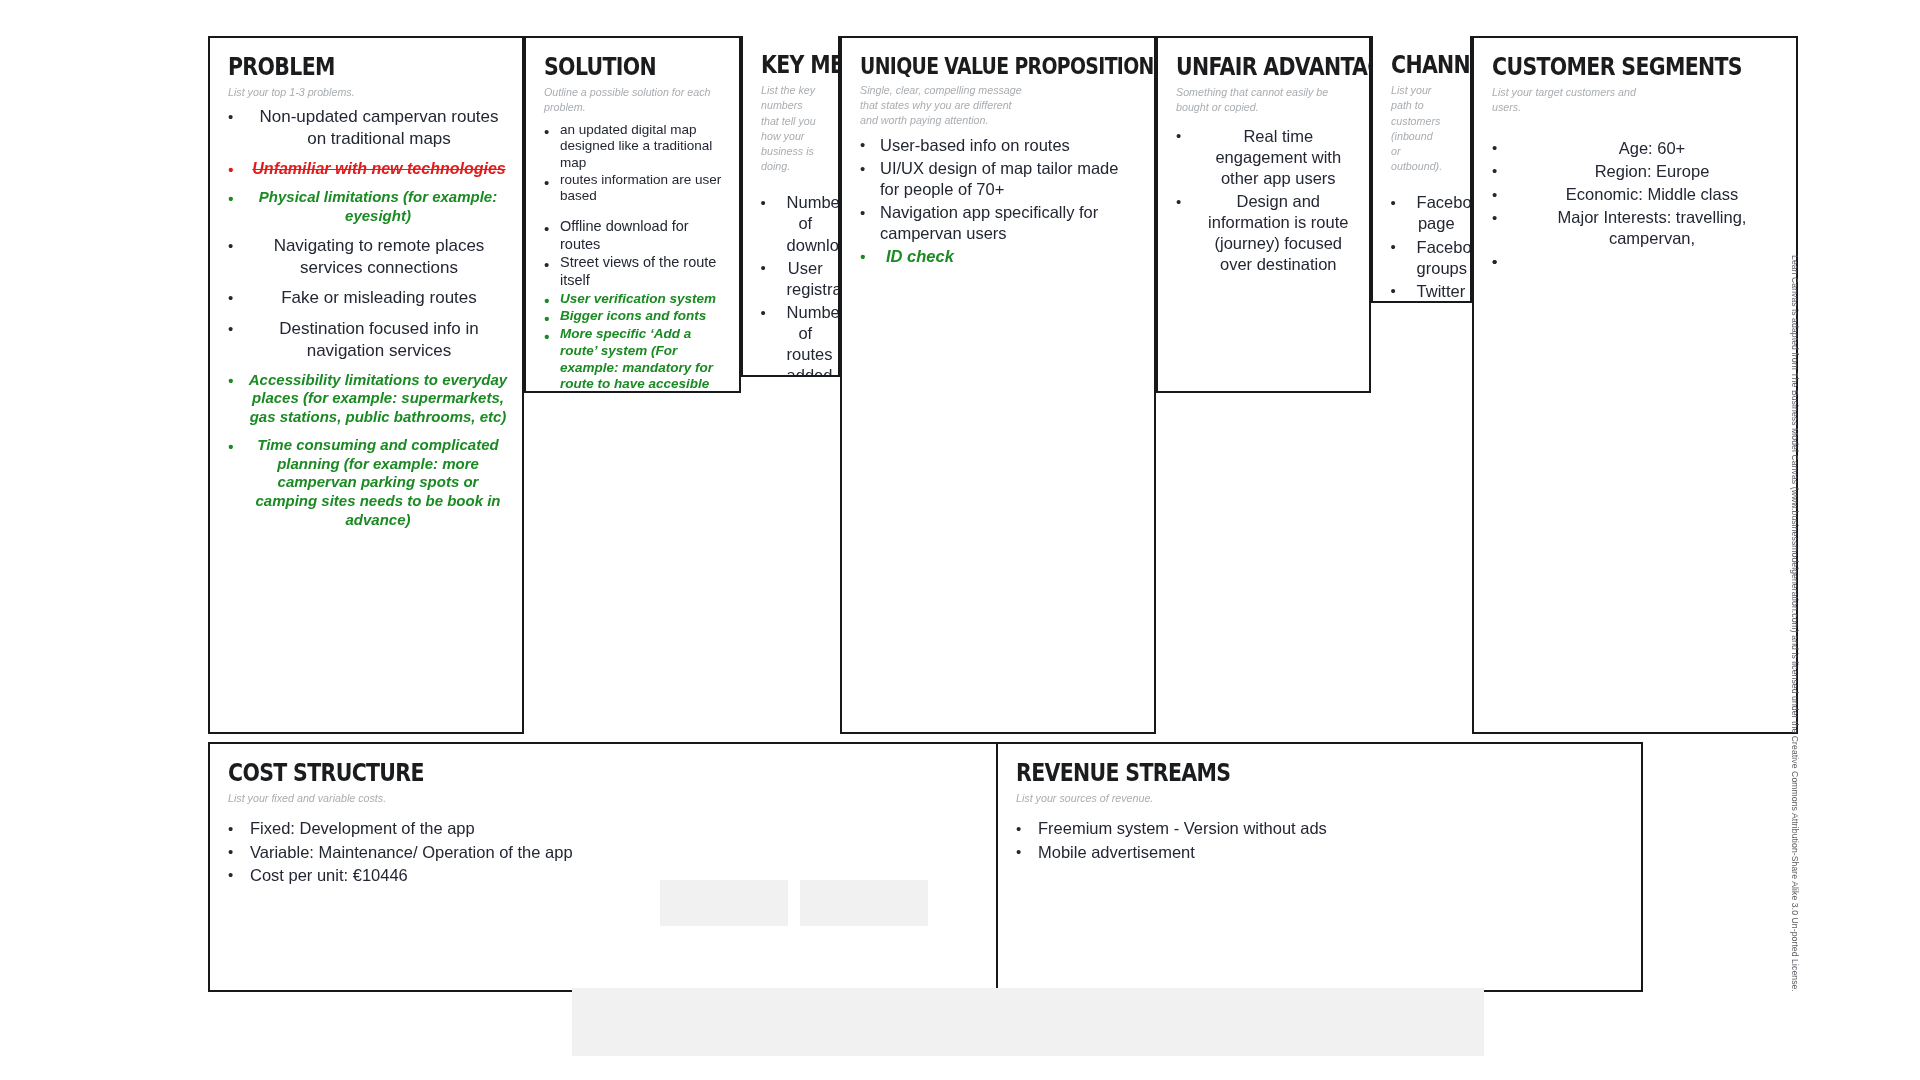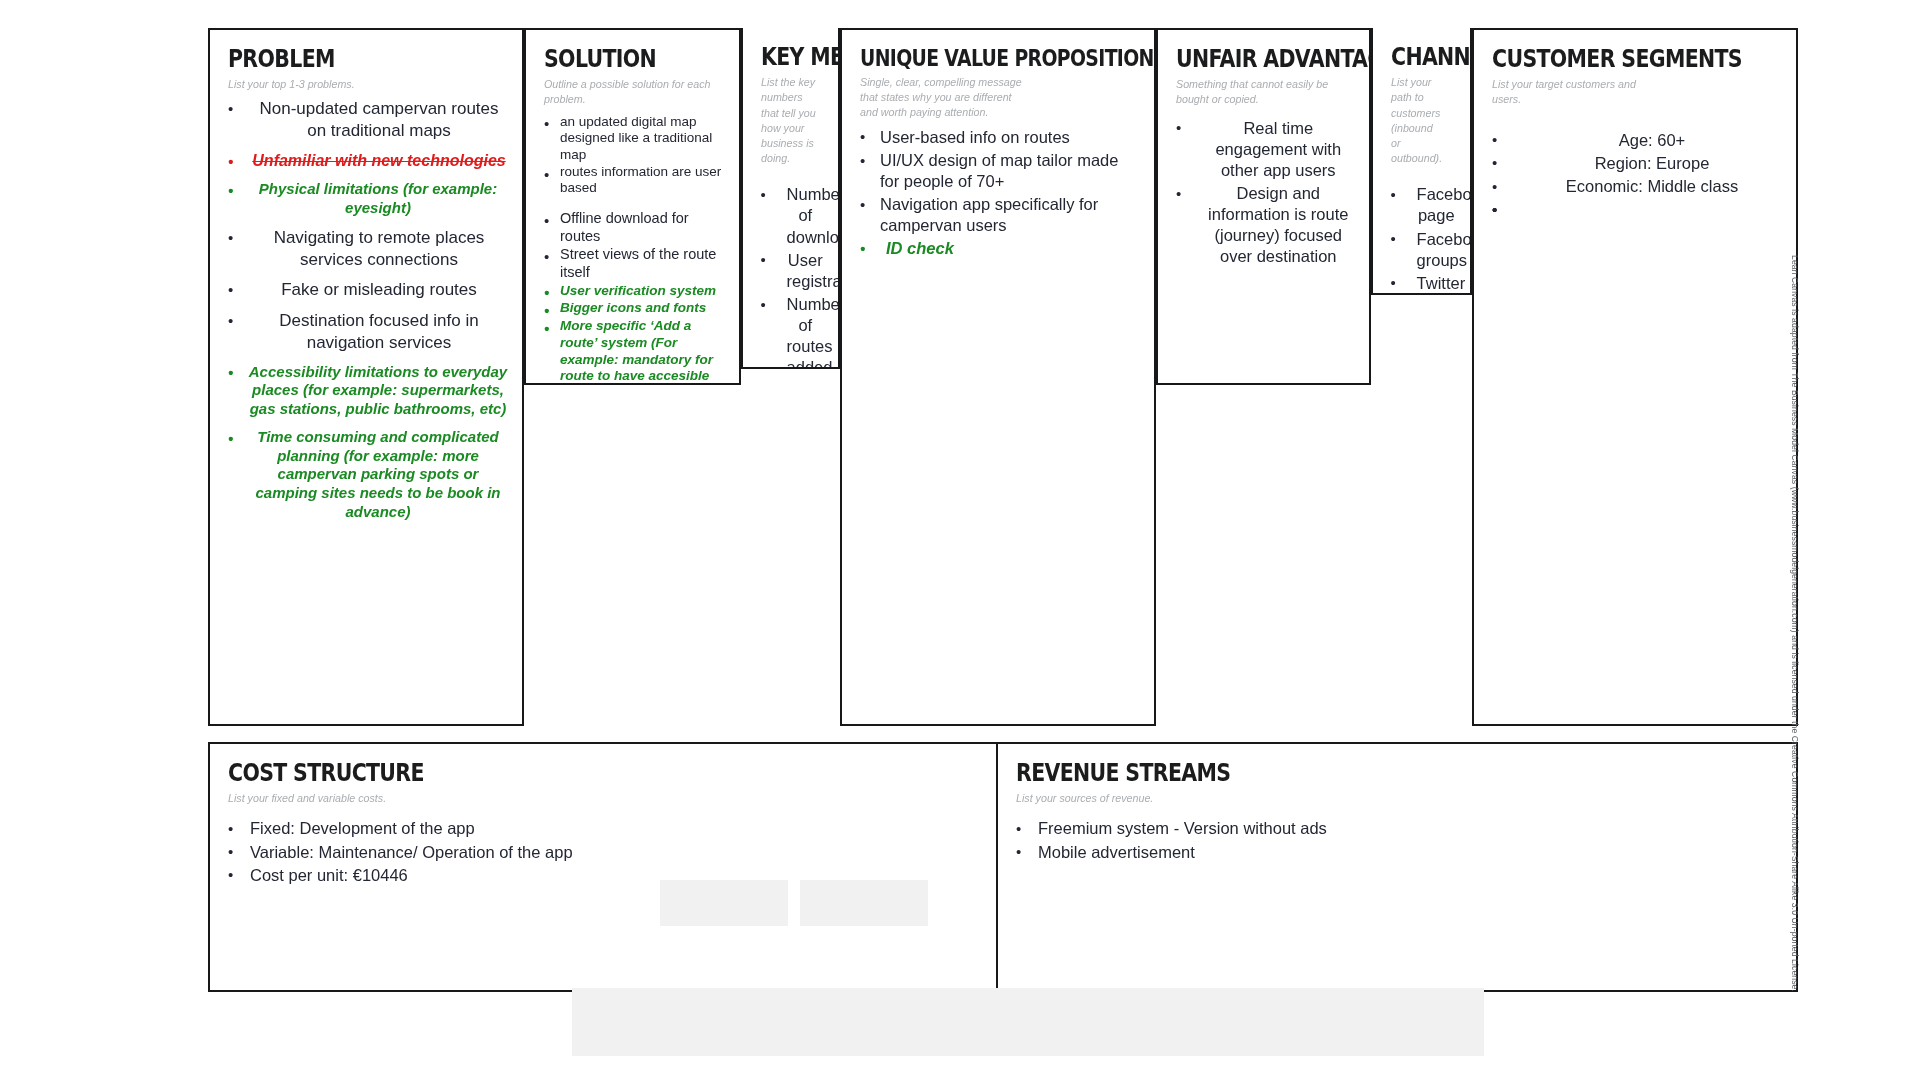--- a/index.html
+++ b/index.html
@@ -11,21 +11,21 @@
   }
   .page { position: relative; width: 1920px; height: 1080px; background:#fff; }
 
   
   .canvas-wrap {
     position: absolute;
     left: 208px; top: 28px;
     width: 1590px; height: 930px;
   }
   .grid-top {
-    position: absolute; left:0; top:0;
+    position: absolute; left:0; top:8px;
     width: 1590px; height: 698px;
     display: flex;
   }
   .grid-bottom {
     position: absolute; left:0; top: 714px;
     width: 1590px; height: 250px;
     display: flex;
   }
   .cell {
     border: 2.2px solid #17181a;
@@ -41,21 +41,21 @@
   .c-uvp       { width: 316px; }
   .c-mid2      { width: 316px; }
   .c-segments  { width: 326px; }
 
   .h-solution  { height: 357px; }
   .h-metrics   { height: 341px; }
   .h-unfair    { height: 357px; }
   .h-channels  { height: 267px; }
 
   .c-cost      { width: 790px; }
-  .c-revenue   { width: 800px; }
+  .c-revenue   { width: 645px; }
 
   .sec-title {
     font-family: "DejaVu Sans", sans-serif;
     font-weight: 700;
     font-size: 25px;
     letter-spacing: -0.8px;
     color: #1b1c1e;
     text-transform: uppercase;
     transform: scaleX(0.82);
     transform-origin: left center;
@@ -350,20 +350,21 @@
             <li class="normal">
               <span class="bullet">•</span>
               <span class="txt">Region: Europe</span>
             </li>
             <li class="normal">
               <span class="bullet">•</span>
               <span class="txt">Economic: Middle class</span>
             </li>
             <li class="normal">
               <span class="bullet">•</span>
+              <span class="txt">Major Interests: travelling, campervan,</span>
             </li>
             <li class="normal">
               <span class="bullet">•</span>
             </li>
             <li class="normal">
               <span class="bullet">•</span>
             </li>
           </ul>
       </div>
     </div>

